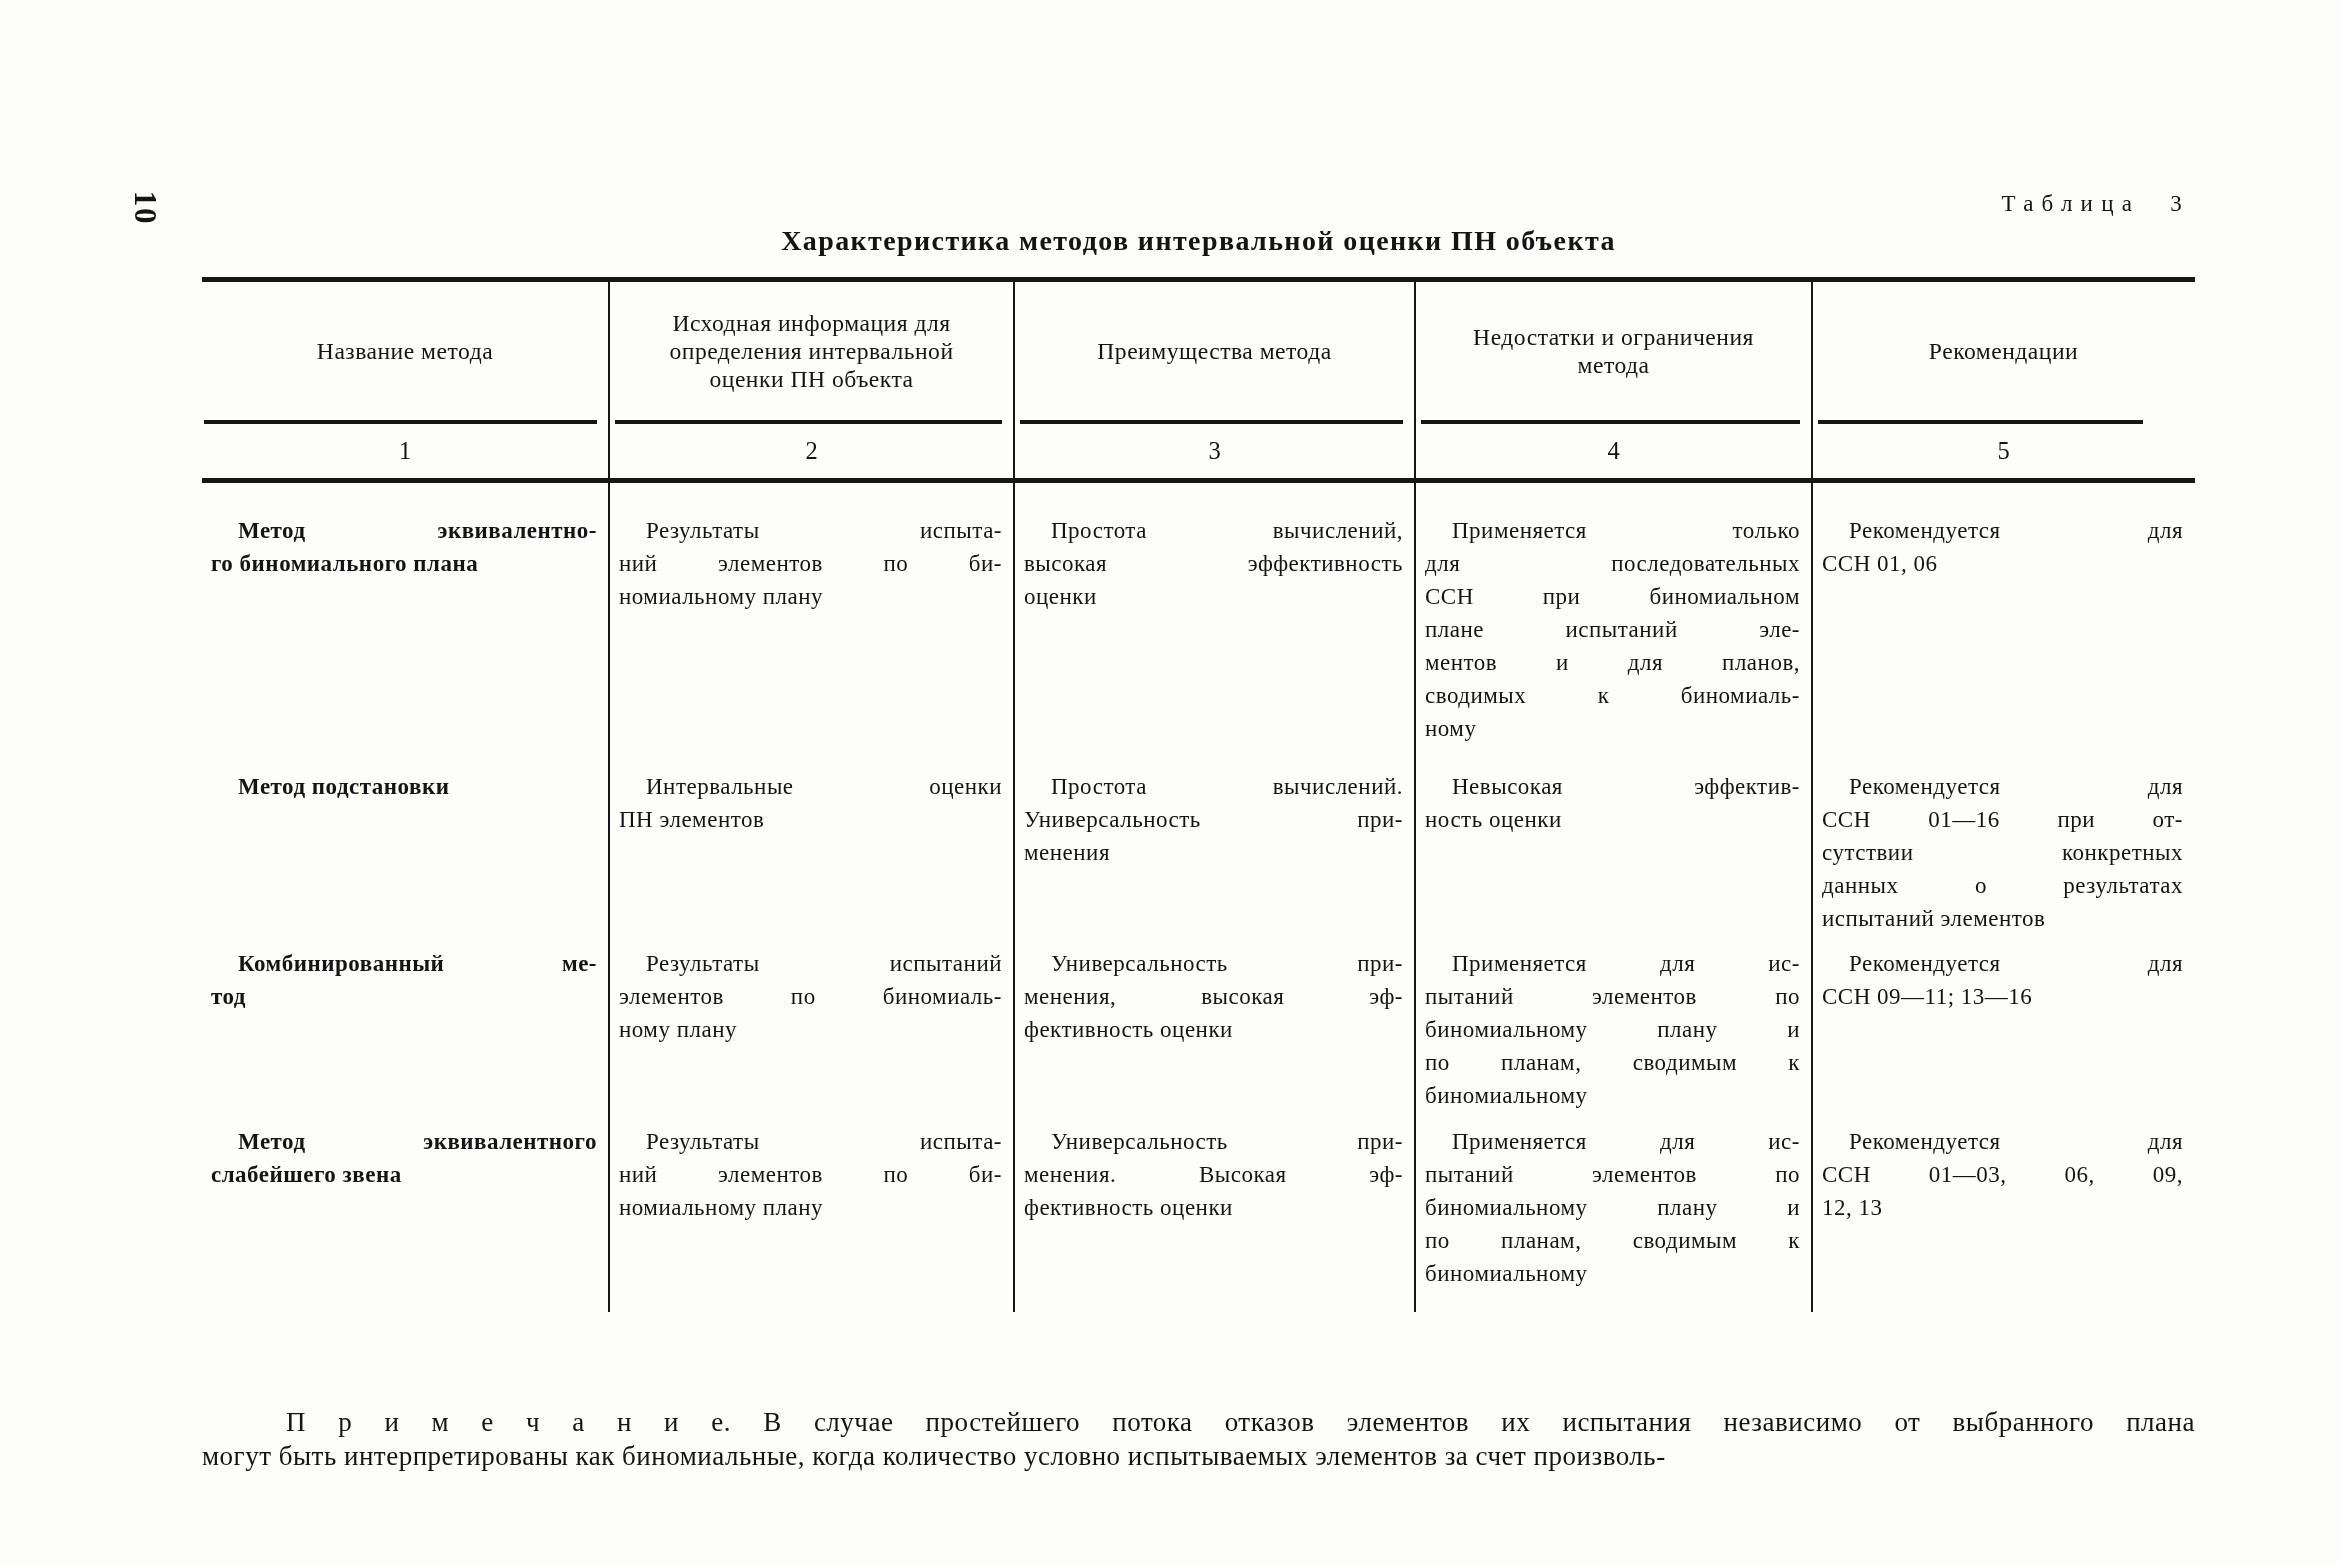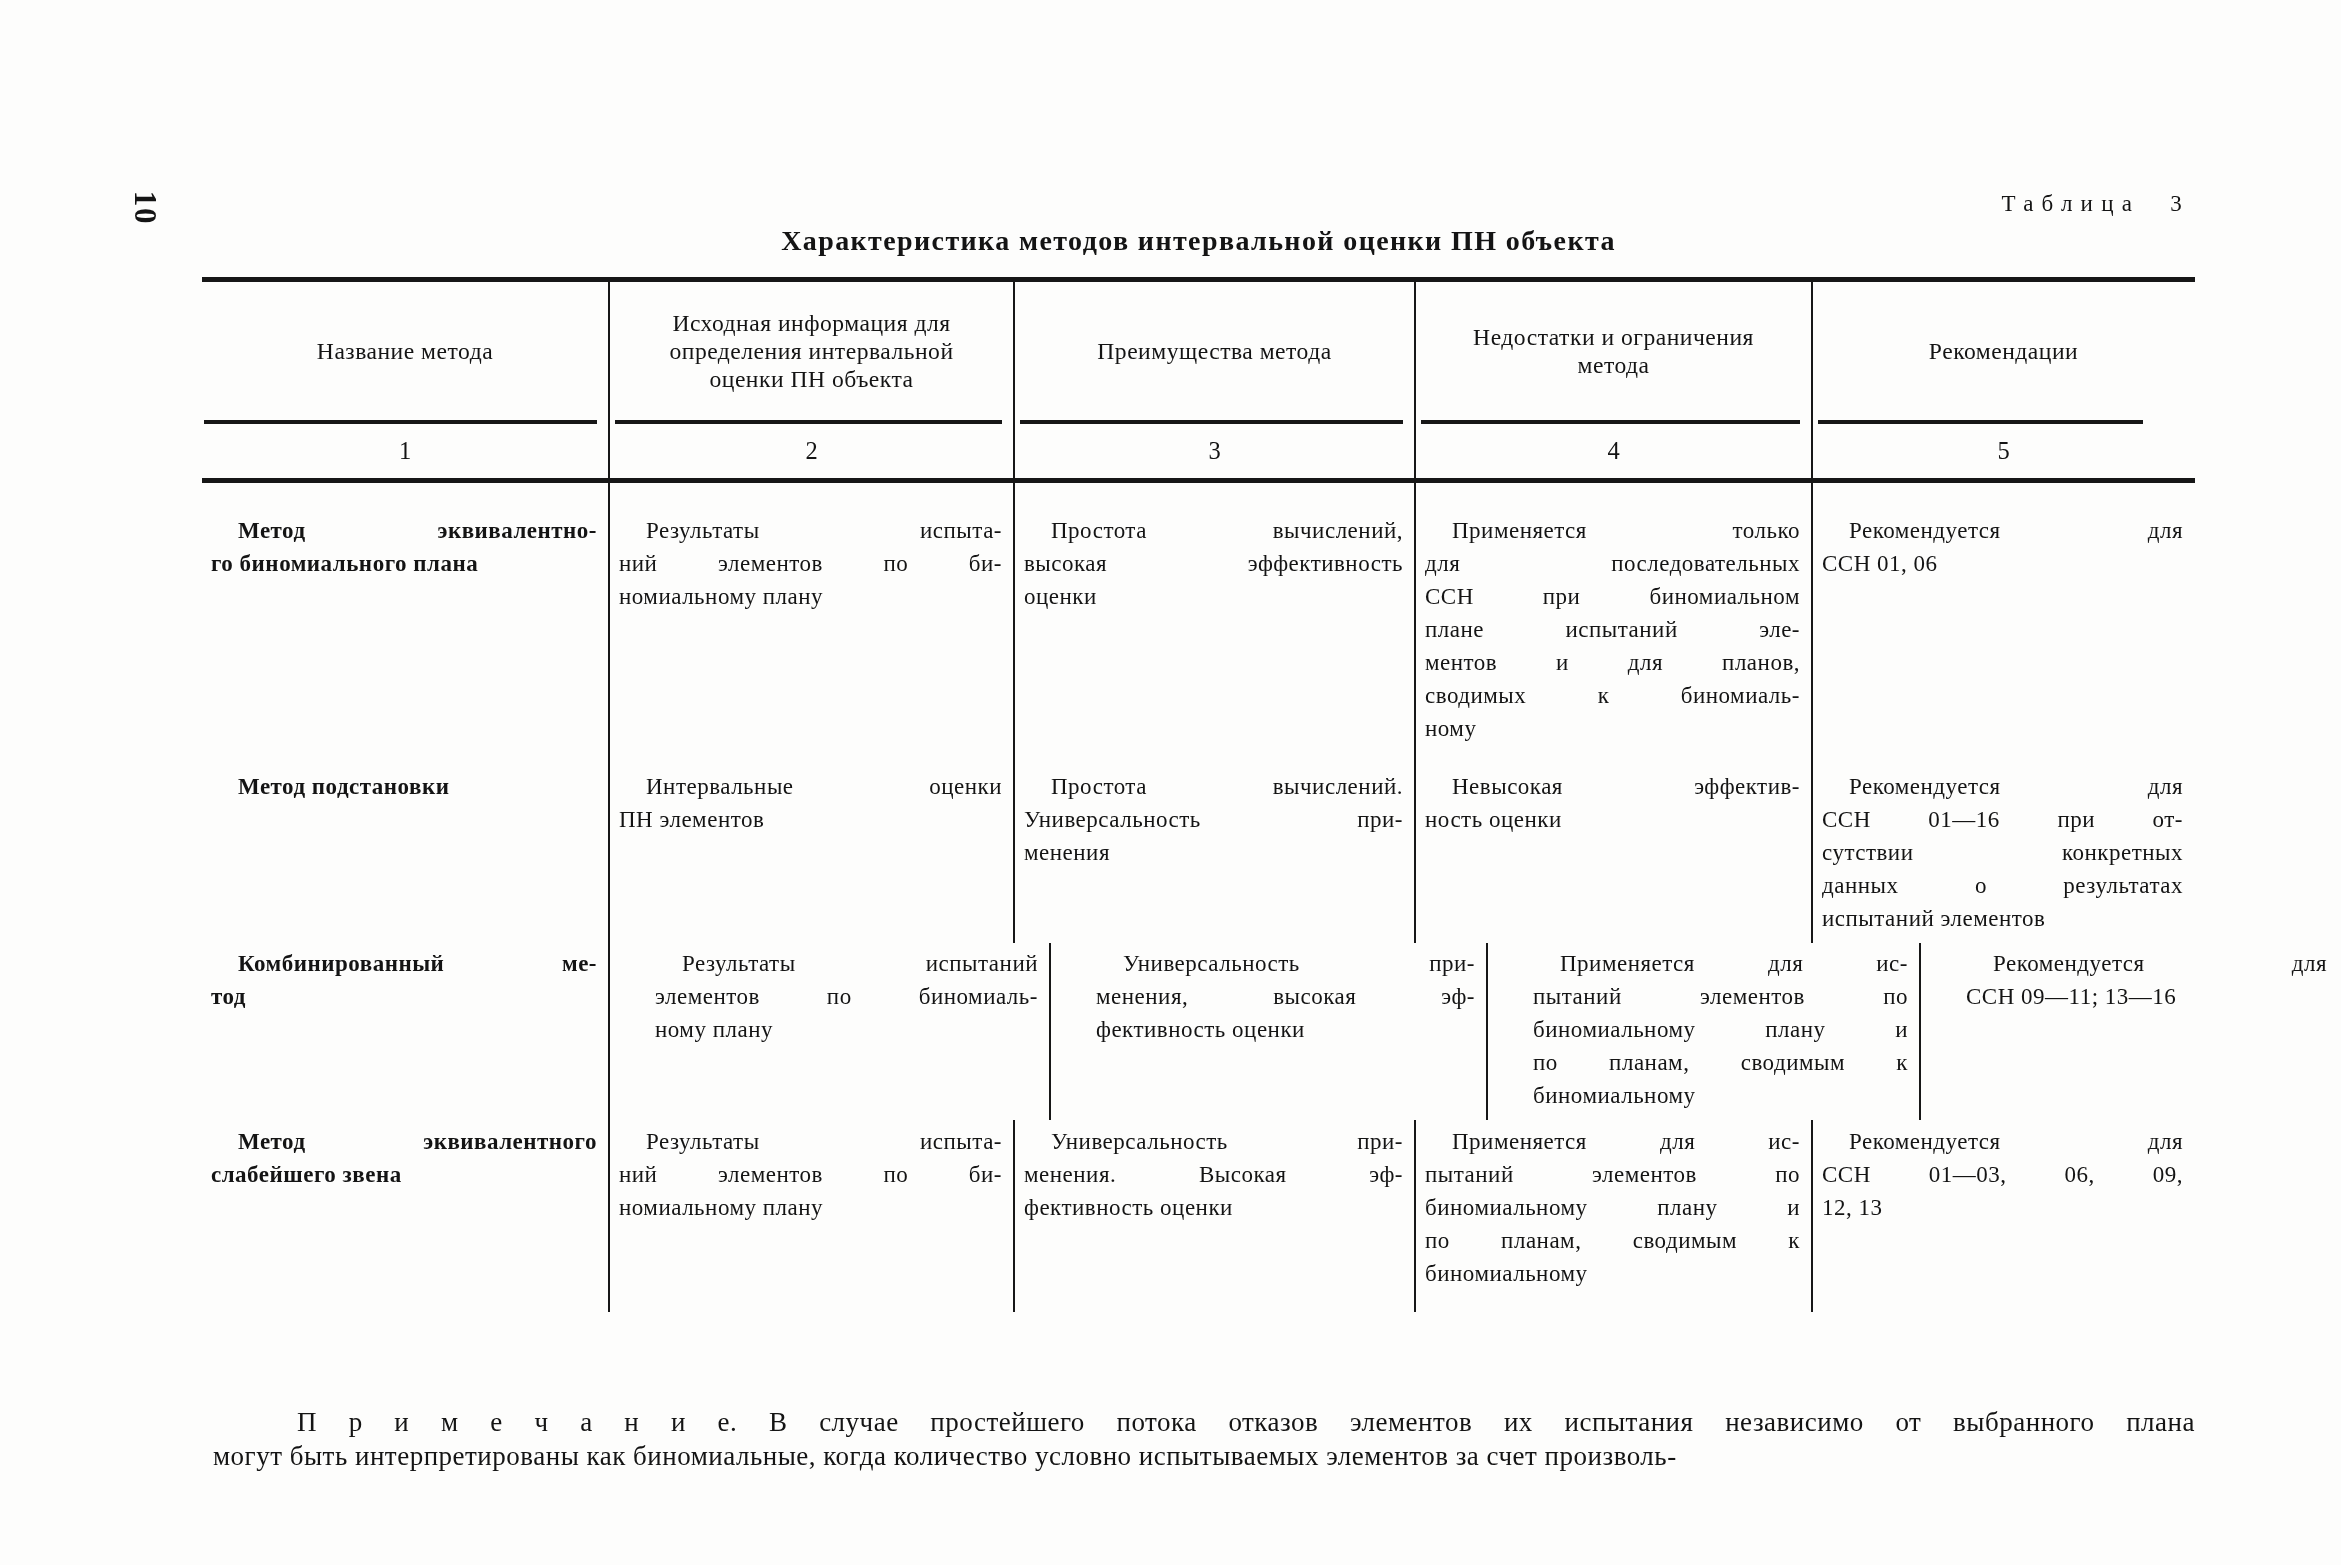--- a/index.html
+++ b/index.html
@@ -65,41 +65,41 @@
   .nc { display:flex; align-items:center; justify-content:center; font-size:24.5px; }
 
   .thickline { height:5.4px; background:var(--ink); }
 
   .trow .bc {
     padding:0 11px 0 9px;
     font-size:23px; letter-spacing:0.5px;
   }
   .trow1 { height:283px; } .trow1 .bc { padding-top:31px; }
   .trow2 { height:177px; } .trow2 .bc { padding-top:3.6px; }
-  .trow3 { height:177px;gap:36px; } .trow3 .bc { padding-top:3.6px; }
+  .trow3 { height:177px; } .trow3 .bc { padding-top:3.6px; }
   .trow4 { height:192px; } .trow4 .bc { padding-top:5.4px; }
   .bc.bold { font-weight:bold; }
 
   
   .just .ln {
     height:33px; line-height:33px;
     overflow:hidden;
     text-align:justify;
   }
   .just .ln:not(:last-child)::after { content:""; display:inline-block; width:100%; height:0; }
   .just .ln:first-child { text-indent:27px; }
   .just .ln:last-child { text-align:left; }
   .just .ln:only-child { text-align:left; }
 
   
   .note {
     position:absolute; left:202px; top:1405px; width:1993px;
     font-size:27px; letter-spacing:0.5px;
   }
-  .note .ln { height:34px; line-height:34px; overflow:hidden; text-align:justify;margin-left:11px; }
+  .note .ln { height:34px; line-height:34px; overflow:hidden; text-align:justify; }
   .note .ln:not(:last-child)::after { content:""; display:inline-block; width:100%; height:0; }
   .note .ln:first-child { text-indent:84px; }
   .note .ln:last-child { text-align:left; }
 </style>
 </head>
 <body>
 
 <div class="page">
 
   <div class="pagenum">10</div>

